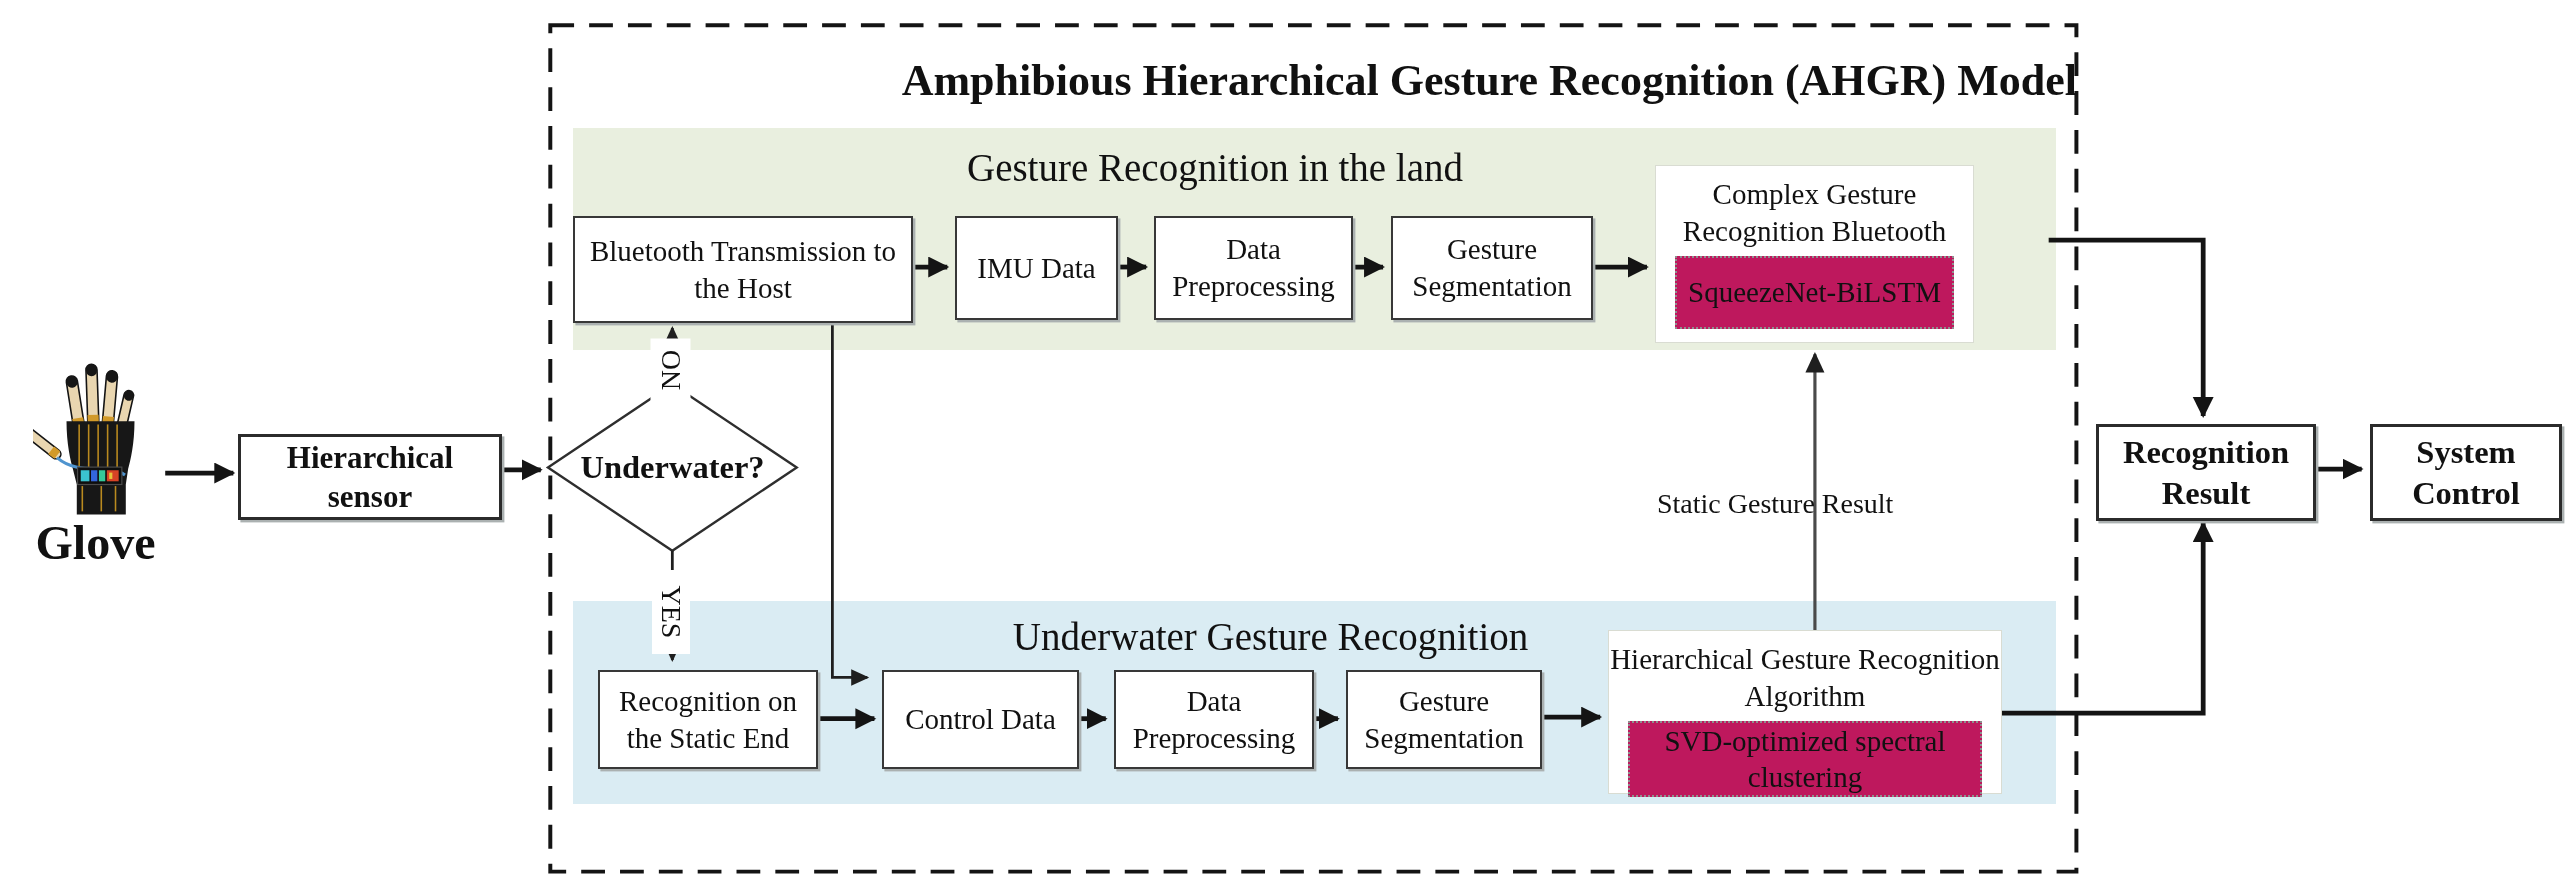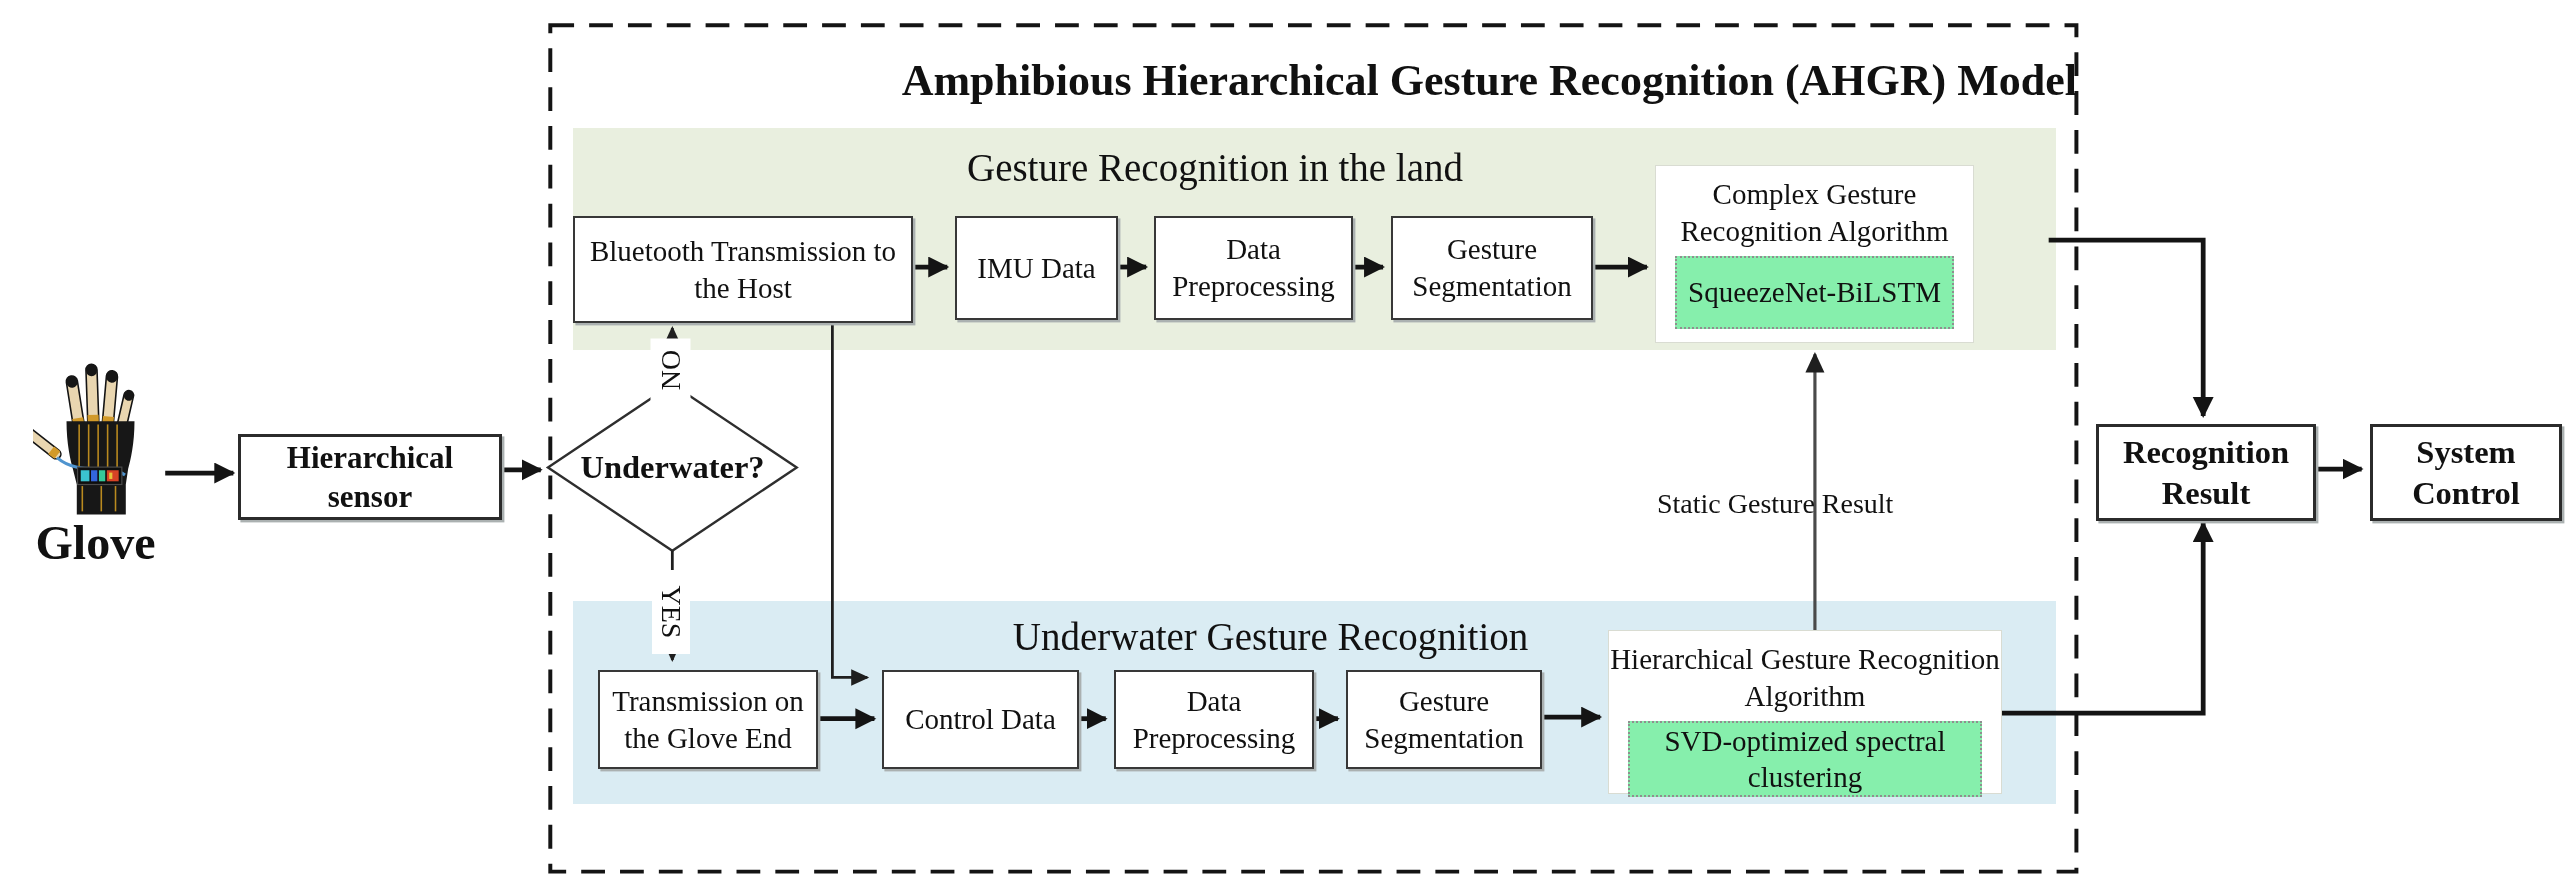--- a/index.html
+++ b/index.html
@@ -9,21 +9,21 @@
   #land-band{left:573px;top:128px;width:1483px;height:222px;background:#e9efdf;}
   #uw-band{left:573px;top:601px;width:1483px;height:203px;background:#daecf3;}
   #wires{position:absolute;left:0;top:0;width:2576px;height:893px;z-index:2;}
   .box{position:absolute;z-index:3;background:#ffffff;border:2.4px solid #383838;
        box-shadow:2.4px 2.4px 0 #abb1b1;display:flex;align-items:center;justify-content:center;
        text-align:center;font-size:29px;line-height:1.26;}
   .box.heavy{font-weight:bold;border:3.2px solid #2b2b2b;font-size:32.5px;}
   .algo{position:absolute;z-index:3;background:#ffffff;border:1.6px solid #d9dcd2;
         display:flex;flex-direction:column;text-align:center;font-size:29px;line-height:1.3;}
   .algo .algo-title{padding-top:9.5px;}
-  .algo .method{margin:4.8px 19px 12.7px 19px;flex:1;background:#86efac;border:2.4px dotted #8f8f8f;
+  .algo .method{margin:4.8px 19px 12.7px 19px;flex:1;background:#be185d;border:2.4px dotted #8f8f8f;
         display:flex;align-items:center;justify-content:center;line-height:1.25;}
   .hdr{position:absolute;z-index:3;text-align:center;font-size:39px;}
   #fig-title{position:absolute;left:550px;top:55px;width:1527px;z-index:3;
              text-align:right;font-size:44px;font-weight:bold;}
   .rot-label{position:absolute;z-index:4;background:#ffffff;text-align:center;
              font-size:28px;display:flex;align-items:center;justify-content:center;}
   #static-label{position:absolute;left:1657px;top:488px;width:317px;z-index:4;
                 font-size:28px;}
   #diamond-text{position:absolute;left:555px;top:449px;width:235px;z-index:4;
                 text-align:center;font-size:32.5px;font-weight:bold;}
@@ -136,25 +136,25 @@
   <div class="box heavy" style="left:238px;top:434px;width:258px;height:80px;font-size:31px;">Hierarchical sensor</div>
   <div id="diamond-text">Underwater?</div>
   <div class="rot-label" style="left:639px;top:350px;width:63px;height:40px;transform:rotate(-90deg);">NO</div>
   <div class="rot-label" style="left:629px;top:593px;width:84px;height:38px;transform:rotate(90deg);">YES</div>
 
   <div class="box" style="left:573px;top:216px;width:336px;height:103px;">Bluetooth Transmission to the Host</div>
   <div class="box" style="left:955px;top:216px;width:159px;height:100px;">IMU Data</div>
   <div class="box" style="left:1154px;top:216px;width:195px;height:100px;">Data Preprocessing</div>
   <div class="box" style="left:1391px;top:216px;width:198px;height:100px;">Gesture Segmentation</div>
   <div class="algo" style="left:1655px;top:165px;width:317px;height:176px;">
-    <div class="algo-title">Complex Gesture Recognition Algorithm</div>
+    <div class="algo-title">Complex Gesture Recognition Bluetooth</div>
     <div class="method">SqueezeNet-BiLSTM</div>
   </div>
 
-  <div class="box" style="left:598px;top:670px;width:216px;height:95px;">Transmission on the Glove End</div>
+  <div class="box" style="left:598px;top:670px;width:216px;height:95px;">Recognition on the Static End</div>
   <div class="box" style="left:882px;top:670px;width:193px;height:95px;">Control Data</div>
   <div class="box" style="left:1114px;top:670px;width:196px;height:95px;">Data Preprocessing</div>
   <div class="box" style="left:1346px;top:670px;width:192px;height:95px;">Gesture Segmentation</div>
   <div class="algo" style="left:1608px;top:630px;width:392px;height:162px;">
     <div class="algo-title">Hierarchical Gesture Recognition Algorithm</div>
     <div class="method">SVD-optimized spectral clustering</div>
   </div>
 
   <div id="static-label">Static Gesture Result</div>
 

